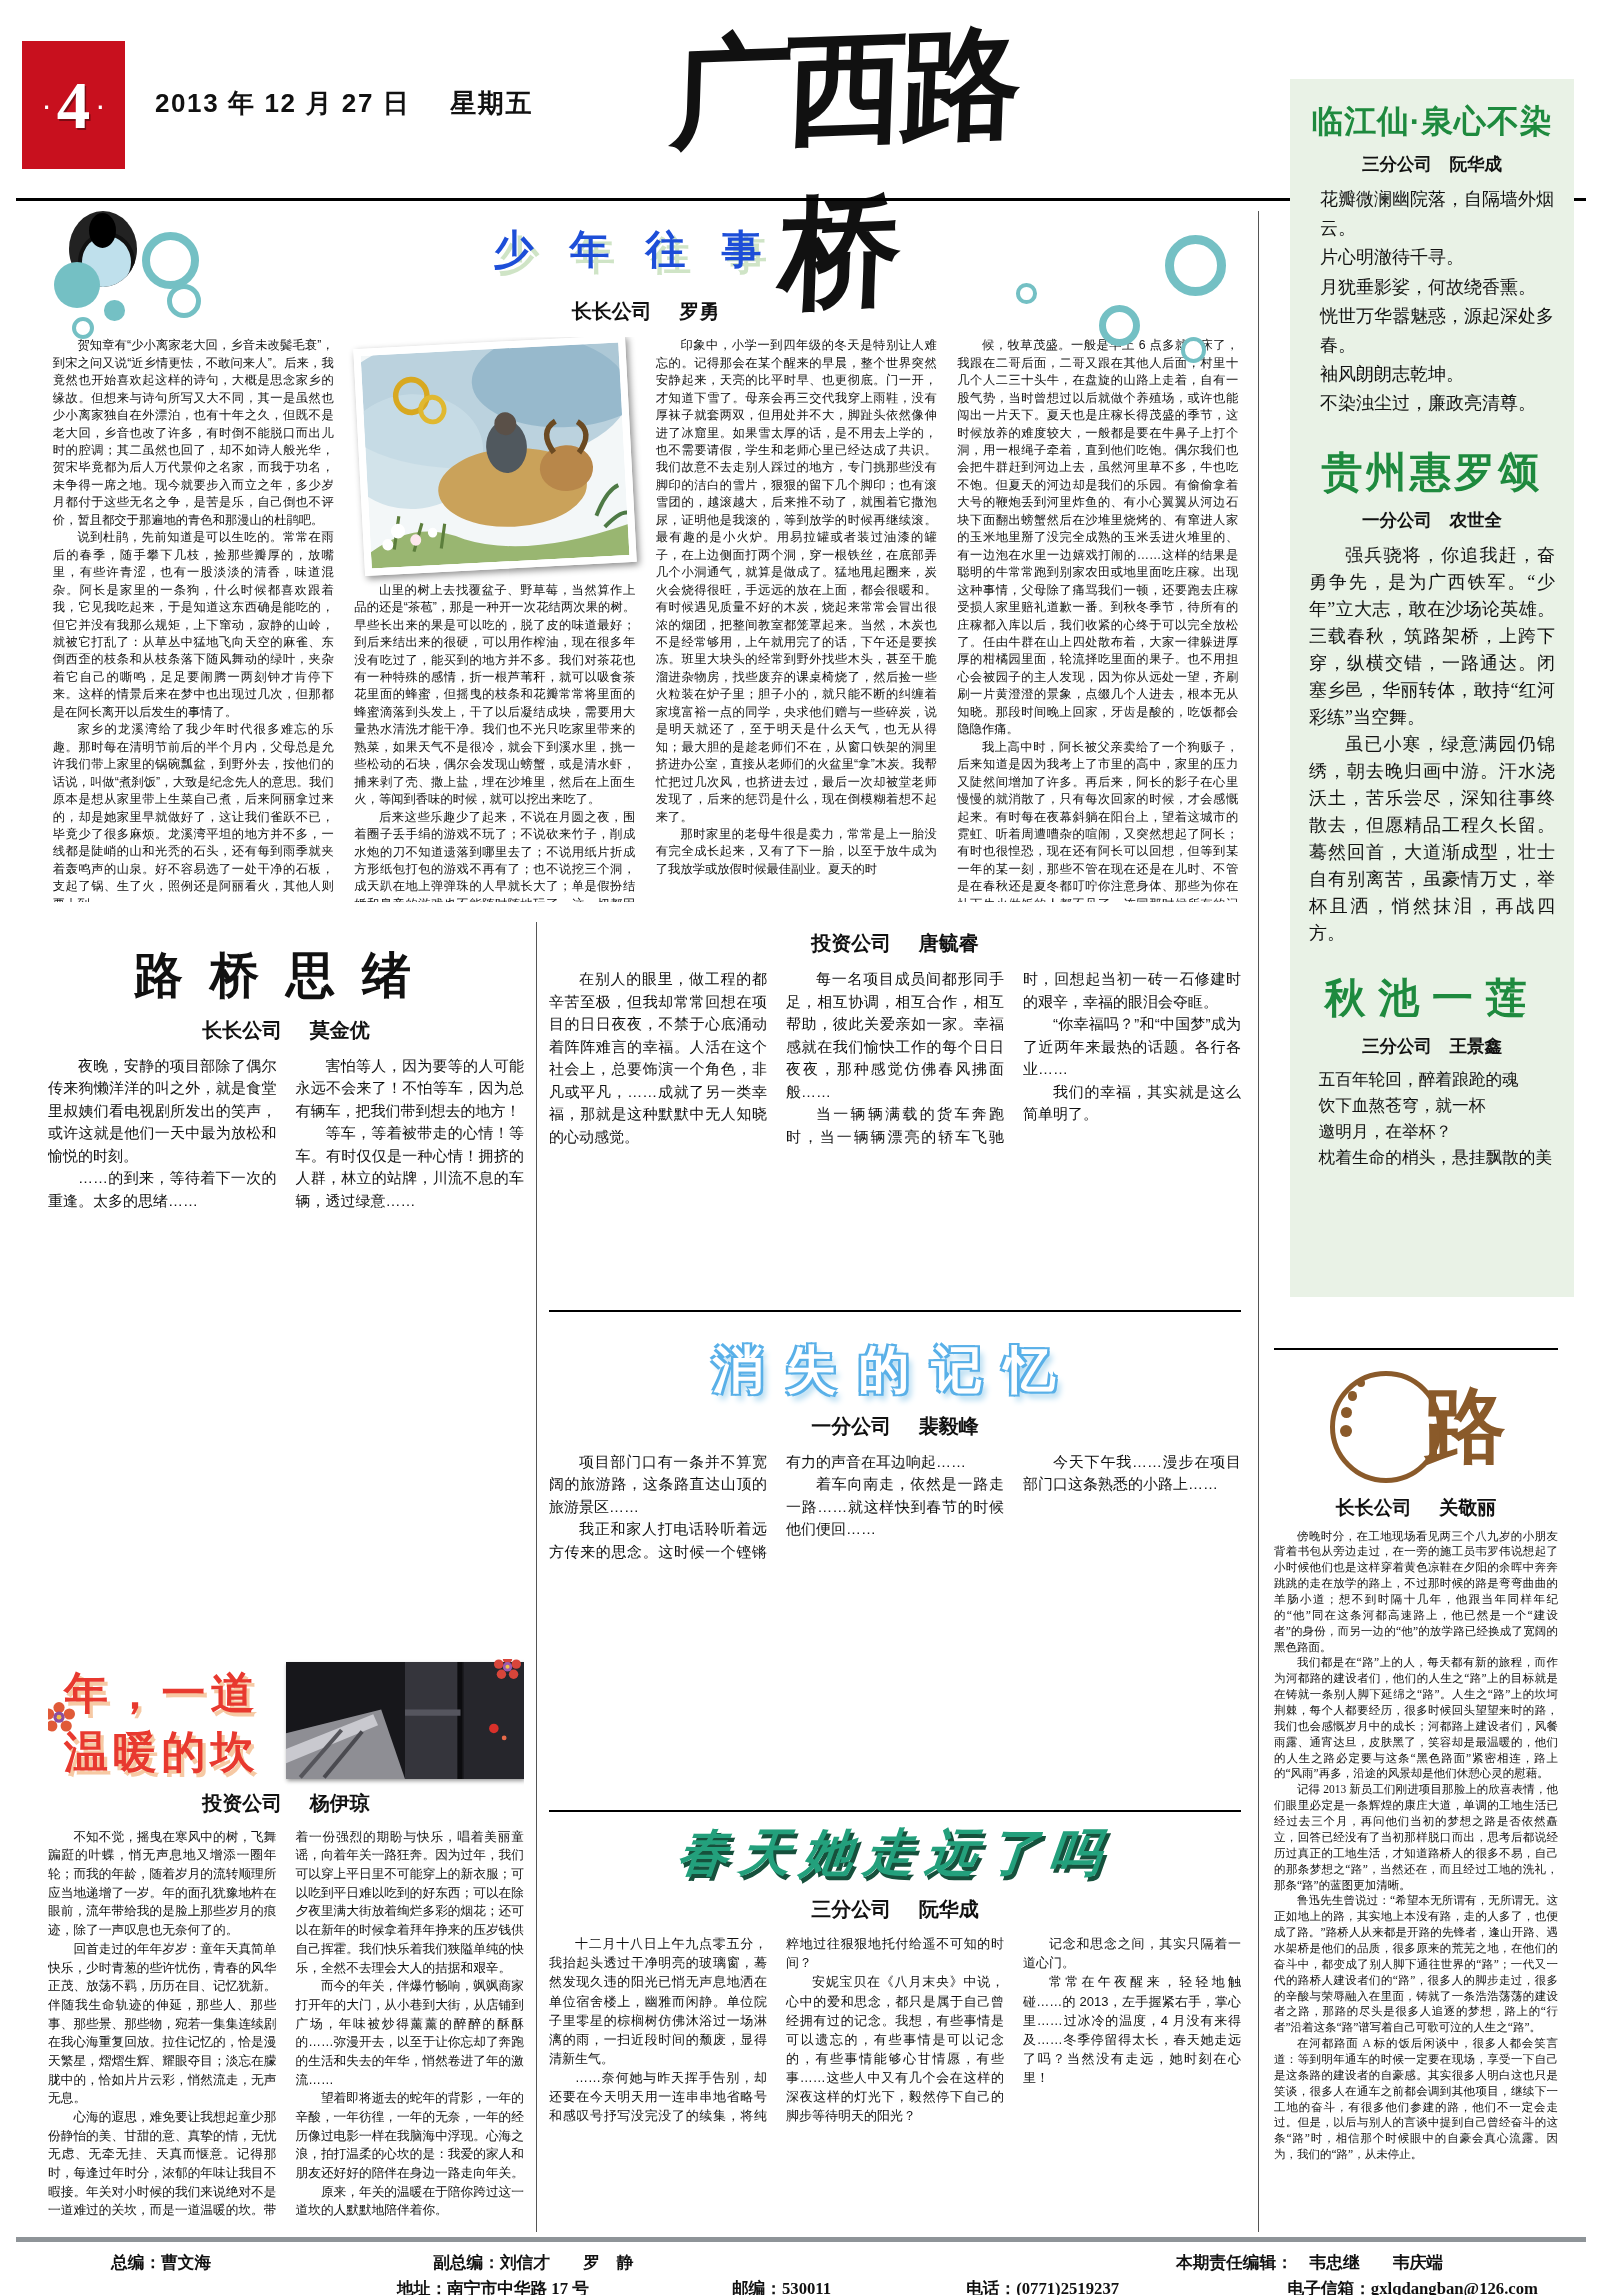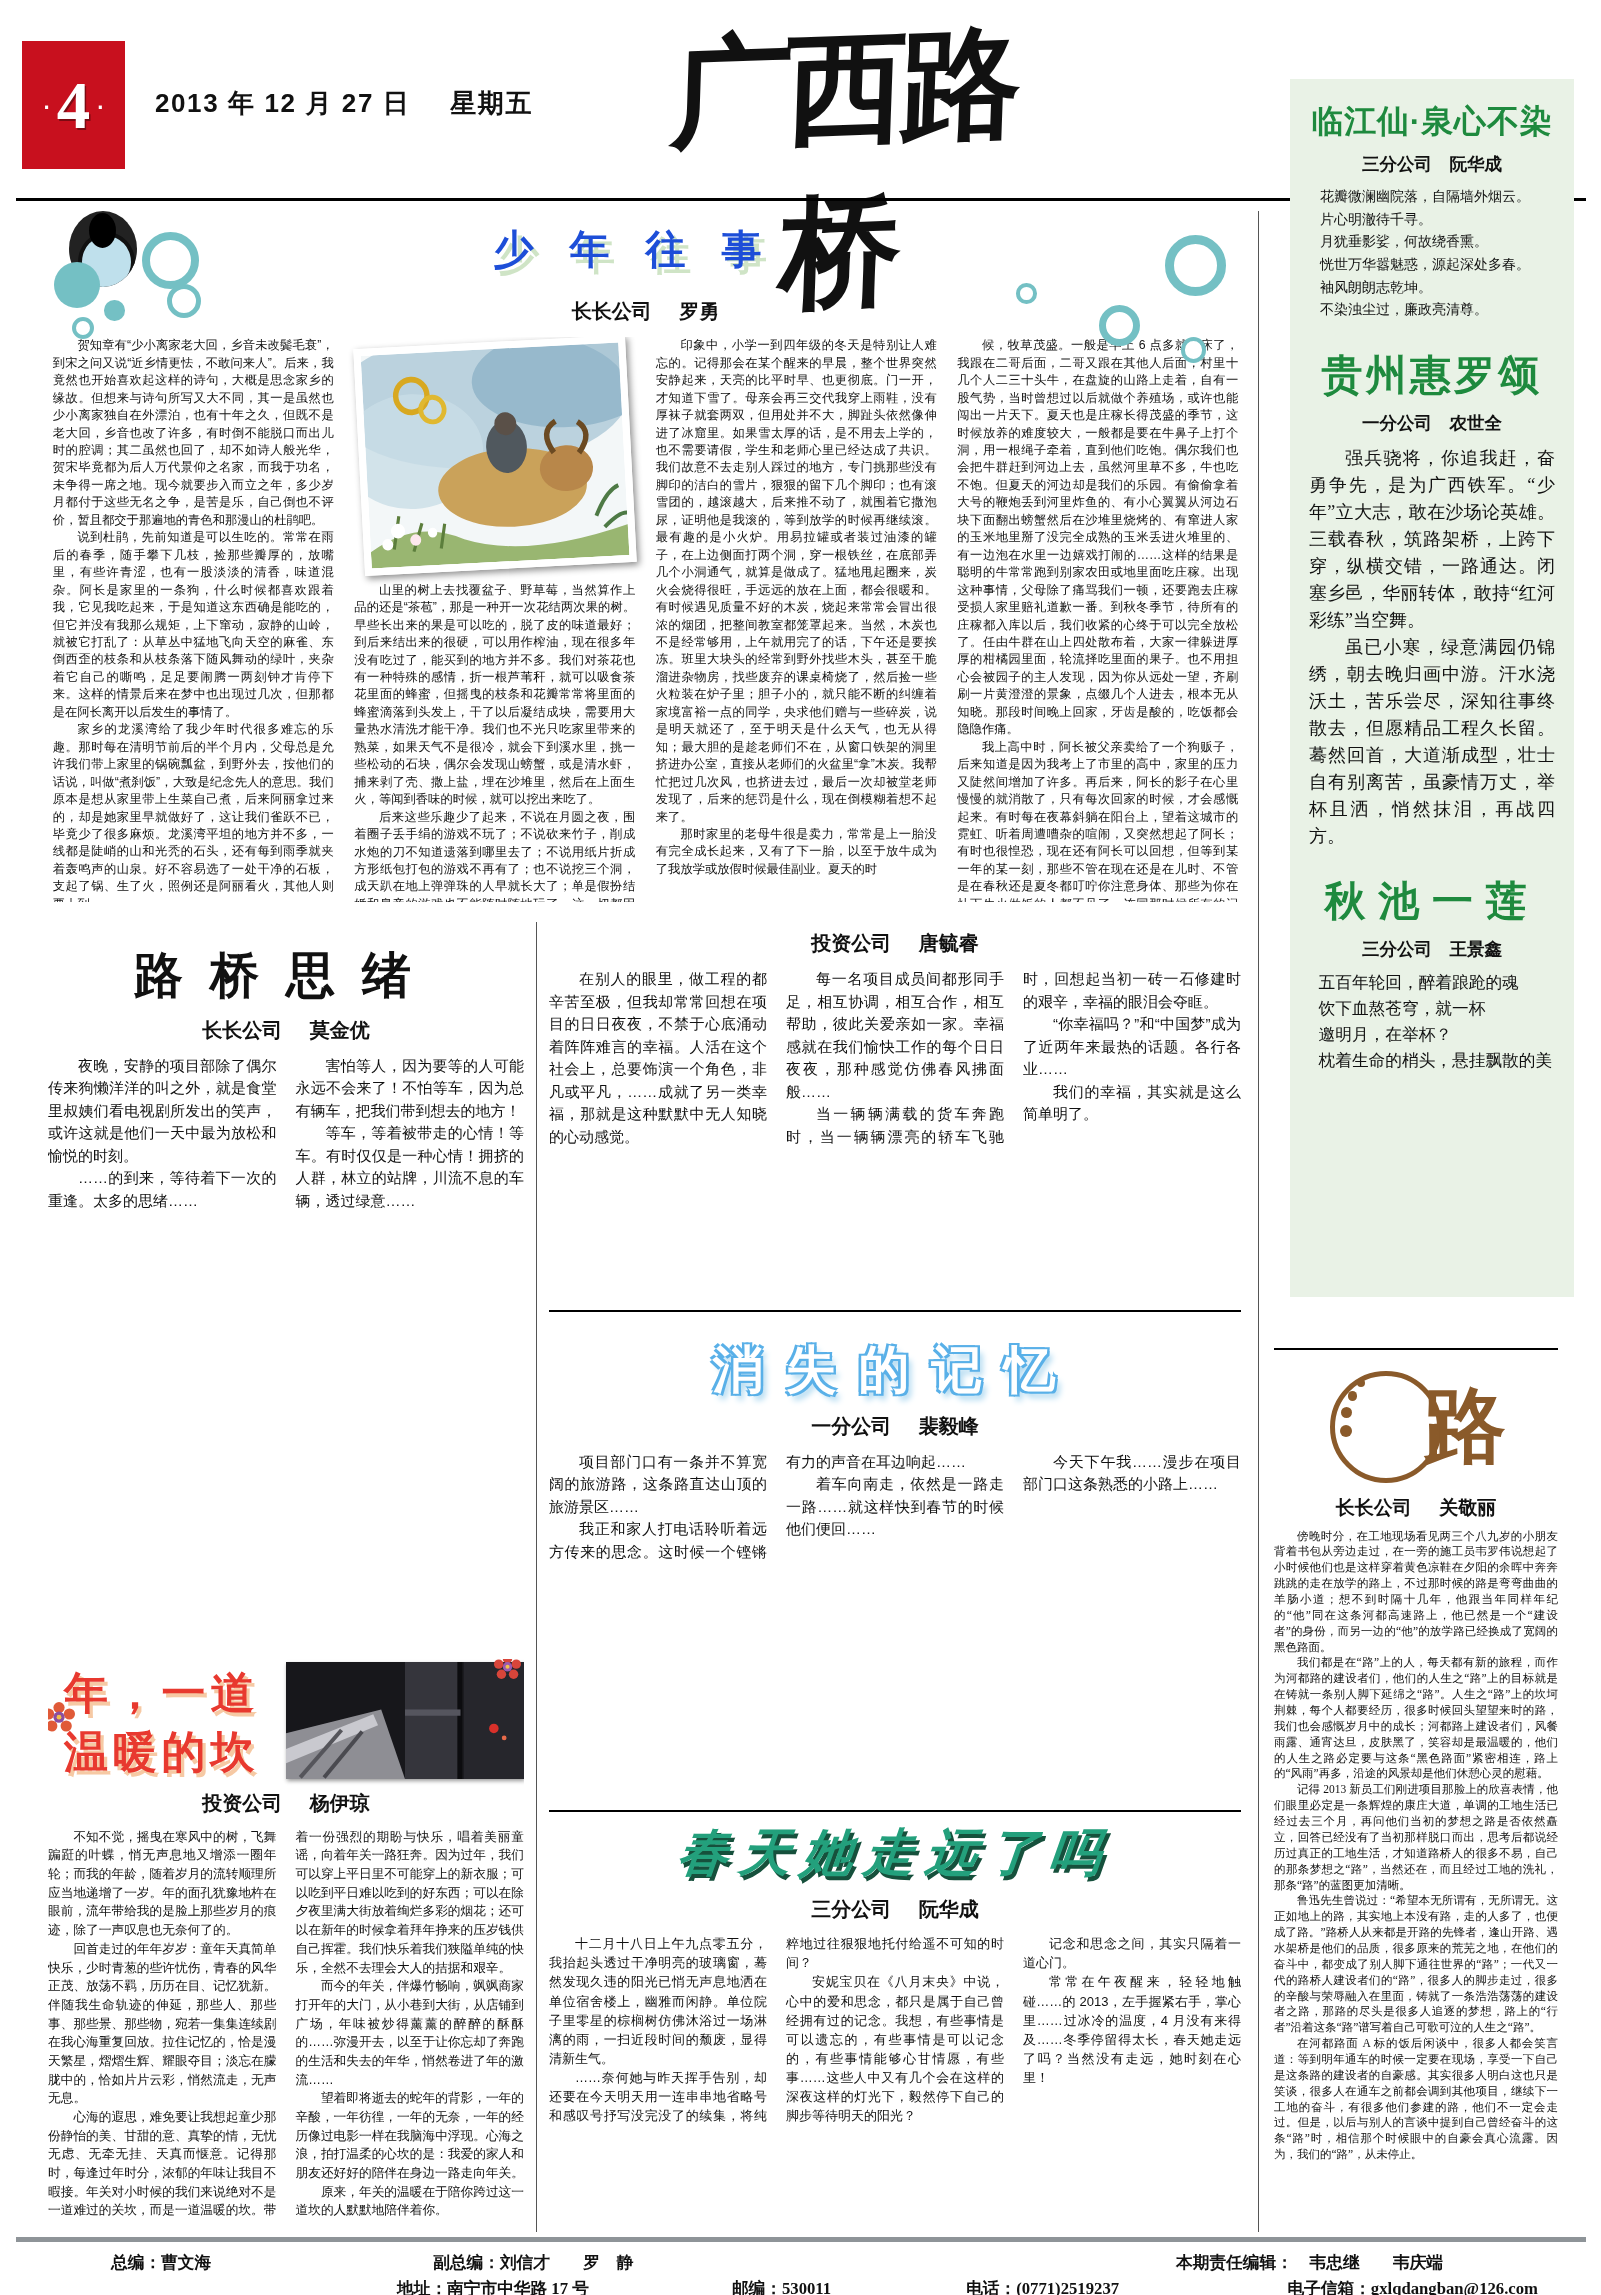--- a/index.html
+++ b/index.html
@@ -73,21 +73,21 @@
   .ct-body{columns:3;column-gap:19px;font-size:13px;line-height:1.47;margin-top:9.5px;}
   
   .greenbox{position:absolute;left:1274px;top:79px;width:284px;height:1218px;background:#e9f2e6;
             padding:20.6px 19px;box-sizing:border-box;overflow:hidden;margin-left:16px;}
   .g-title{text-align:center;font-weight:bold;color:#1e8a3e;}
   .g-title.t1{font-size:32px;letter-spacing:0.8px;}
   .g-title.t2{font-size:41px;letter-spacing:3.2px;margin-top:27px;}
   .g-title.t3{font-size:41px;letter-spacing:12.7px;margin-top:24px;}
   .g-byline{text-align:center;font-weight:bold;font-size:17.5px;margin:8px 0 9.5px 0;}
   .g-byline span{margin:0 6.3px;}
-  .poem-lines{font-family:Liberation Sans, sans-serif;font-size:14px;line-height:1.62;white-space:pre-line;
+  .poem-lines{font-family:Liberation Serif, serif;font-size:18px;line-height:1.62;white-space:pre-line;
               padding-left:11px;}
   .g-paras p{font-family:"Liberation Serif",serif;font-size:18px;line-height:1.5;text-align:justify;
              text-indent:2em;margin:0;}
   .stanza{font-family:"Liberation Serif",serif;font-size:16.7px;line-height:1.55;white-space:pre-line;
           padding-left:9.5px;margin-bottom:14.3px;}
   .rail-rule{position:absolute;left:1274px;top:1348px;width:284px;height:2.4px;background:#000;}
   .sec-lu{position:absolute;left:1274px;top:1366px;width:284px;height:866px;overflow:hidden;}
   .lu-logo{position:relative;height:119px;margin:4.8px 0 0 56px;}
   .lu-ring{position:absolute;left:0;top:0;width:102px;height:102px;border:5.6px solid #8a5a2a;border-radius:50%;}
   .lu-dot{position:absolute;background:#8a5a2a;border-radius:50%;}

